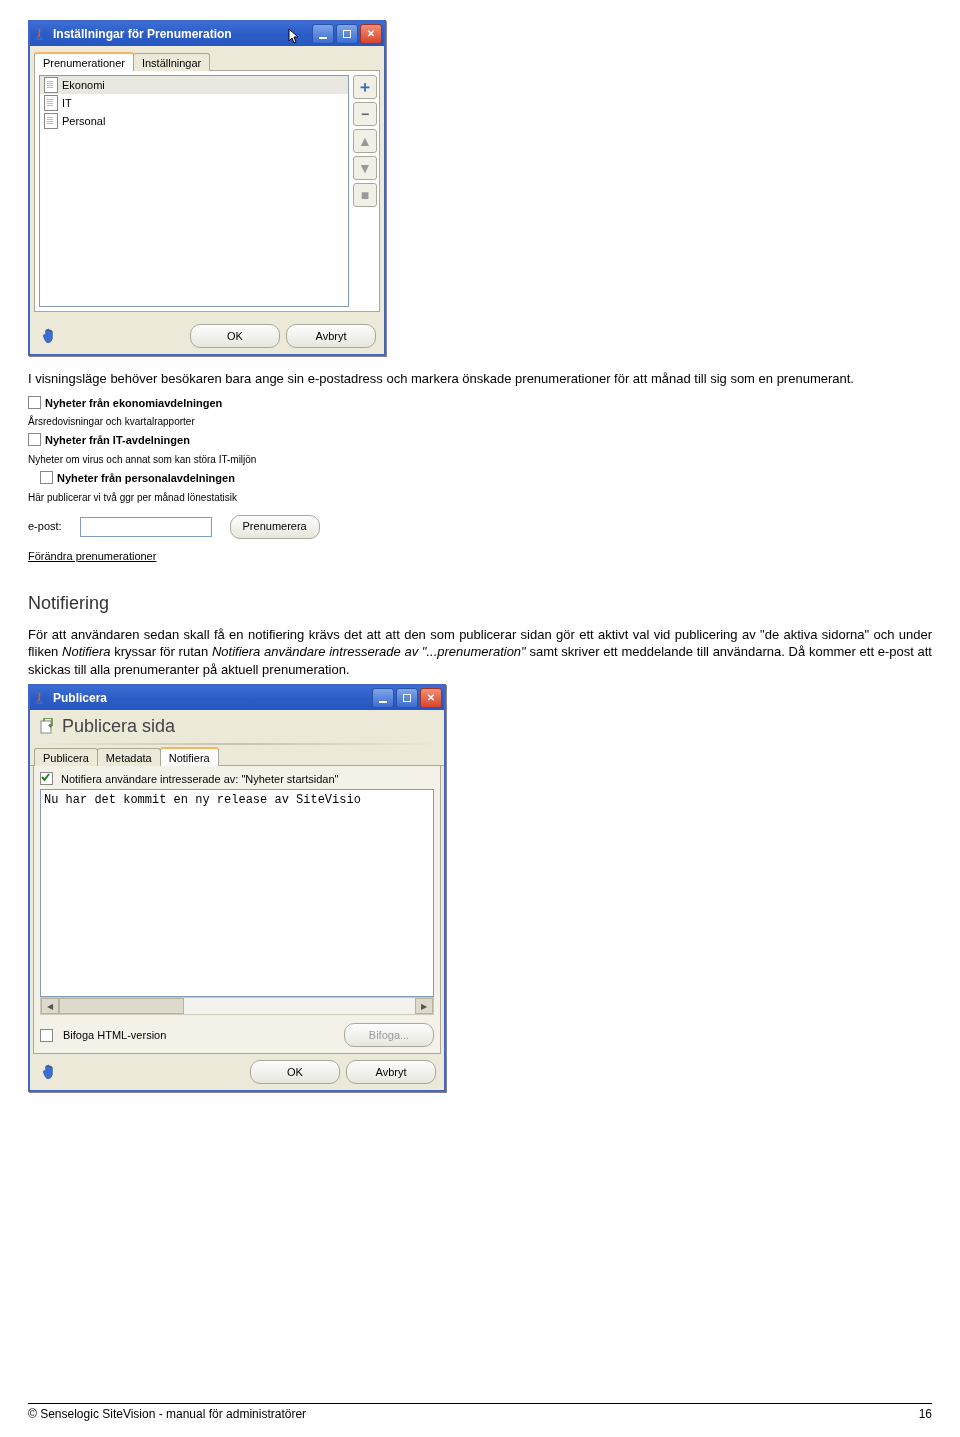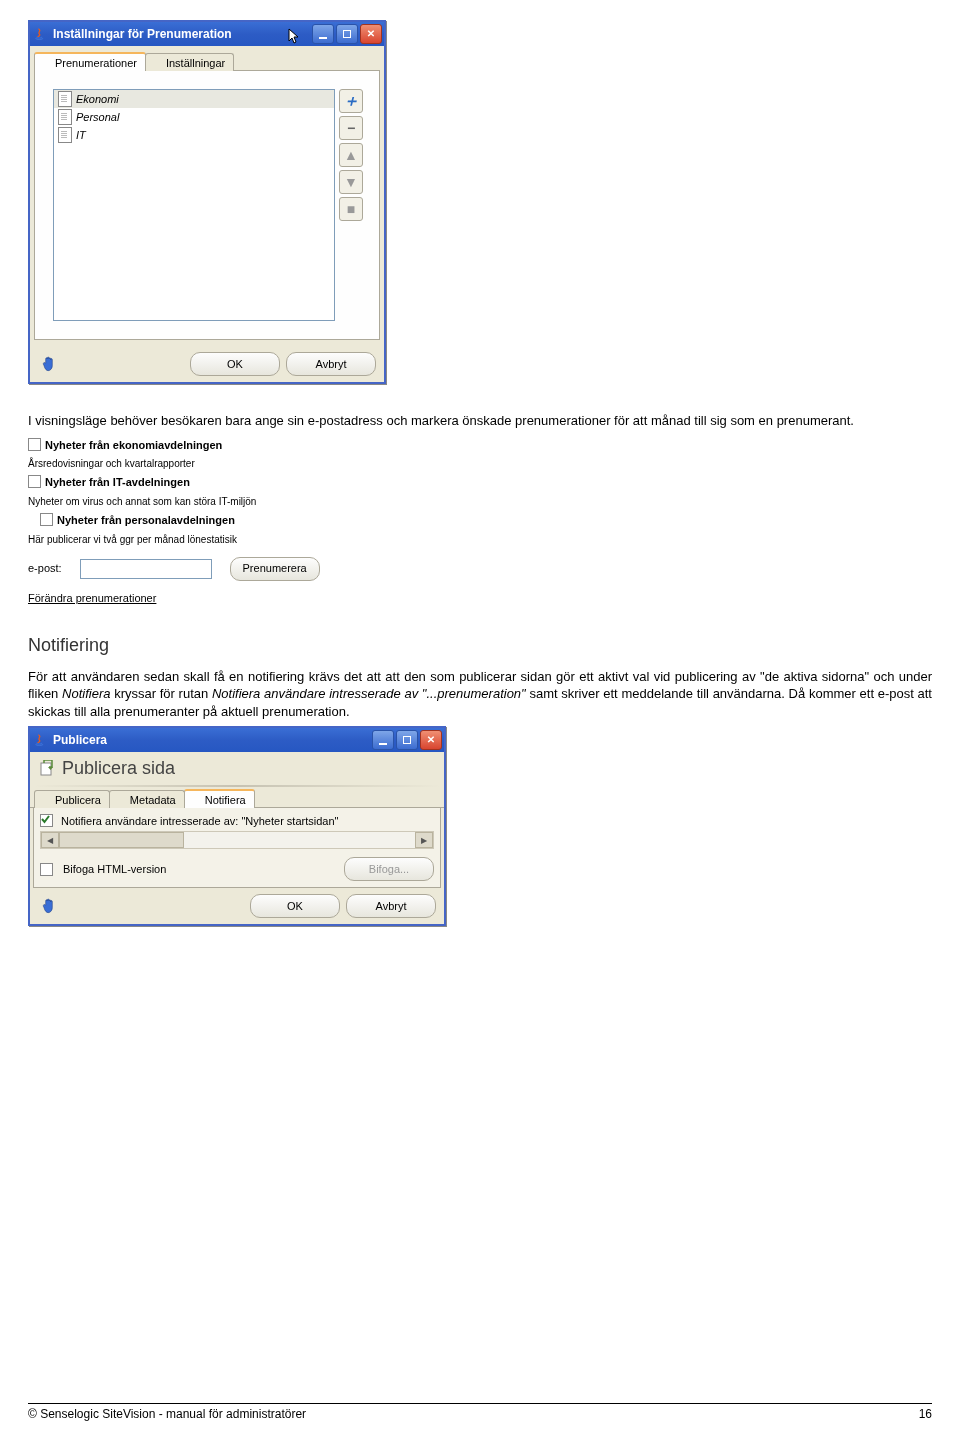--- a/index.html
+++ b/index.html
@@ -16,21 +16,21 @@
     position: relative;
     min-height: 1437px;
     box-sizing: border-box;
   }
   
   .dlg {
     border: 2px solid #4565c6;
     background: #ece9d8;
     width: 354px;
     box-shadow: 1px 1px 0 #888;
-    margin-bottom: 28px;
+    margin-bottom: 14px;
   }
   .titlebar {
     background: linear-gradient(to bottom, #3a6ed5 0%, #2d5cc5 50%, #2657c2 100%);
     height: 24px;
     display: flex;
     align-items: center;
     padding: 0 2px 0 4px;
     color: #ffffff;
     font-weight: bold;
     font-size: 12px;
@@ -69,40 +69,39 @@
   .dlg-body { padding: 4px 4px 6px 4px; }
   .tabs {
     display:flex;
     gap:0;
     border-bottom:1px solid #aca899;
     font-size:11px;
     height:20px;
     align-items:flex-end;
   }
   .tab {
-    padding:3px 8px 2px 20px;
+    padding:3px 8px 2px 8px;
     background:#ece9d8;
     border:1px solid #aca899;
     border-bottom:none;
     border-radius:3px 3px 0 0;
     position:relative;
     top:1px;
     margin-right:-1px;
   }
   .tab.active {
     background:#fefefe;
     border-top:2px solid #f5b65c;
     z-index:2;
   }
   .tabpane {
     border:1px solid #aca899;
     border-top:none;
     background:#fefefe;
-    padding:18px;
-    font-style:italic;
+    padding:4px;
   }
   .listwrap { display:flex; gap:4px; }
   .listbox {
     flex:1;
     background:#ffffff;
     border:1px solid #7f9db9;
     height:230px;
     overflow:auto;
     font-size:11px;
   }
@@ -260,25 +259,25 @@
       </div>
       <div class="tabpane">
         <div class="listwrap">
           <div class="listbox">
             <div class="listitem sel">
               <span class="doc-icon"></span>
               <span>Ekonomi</span>
             </div>
             <div class="listitem">
               <span class="doc-icon"></span>
-              <span>Personal</span>
+              <span>IT</span>
             </div>
             <div class="listitem">
               <span class="doc-icon"></span>
-              <span>IT</span>
+              <span>Personal</span>
             </div>
           </div>
           <div class="sidebtns">
             <div class="sqbtn plus">＋</div>
             <div class="sqbtn minus">−</div>
             <div class="sqbtn">▲</div>
             <div class="sqbtn">▼</div>
             <div class="sqbtn">■</div>
           </div>
         </div>
@@ -353,20 +352,23 @@
     </div>
     <div class="tabpane2">
       <div class="chkrow">
         <span class="chk" style="position:relative;">
           <svg viewBox="0 0 11 11" width="11" height="11" style="position:absolute;left:-1px;top:-1px;">
               <path d="M2 5 L4.5 8 L9 2" stroke="#2a7a2a" stroke-width="2" fill="none"></path>
             </svg>
         </span>
         <span>Notifiera användare intresserade av: "Nyheter startsidan"</span>
       </div>
+      <div class="ta-wrap">
+        <span>Nu har det kommit en ny release av SiteVisio</span>
+      </div>
       <div class="scrollbar-h">
         <div class="sb-arrow">◀</div>
         <div class="sb-track">
             <div class="sb-thumb"></div>
           </div>
         <div class="sb-arrow">▶</div>
       </div>
       <div class="attachrow">
         <span class="chk"></span>
         <span>Bifoga HTML-version</span>

